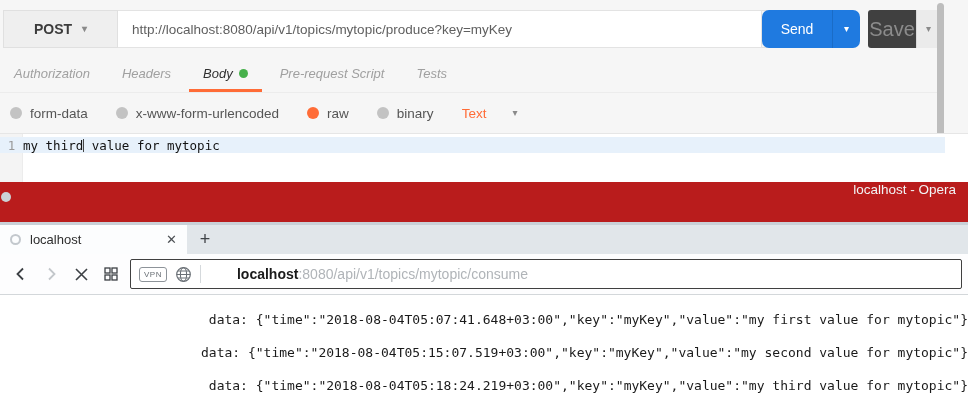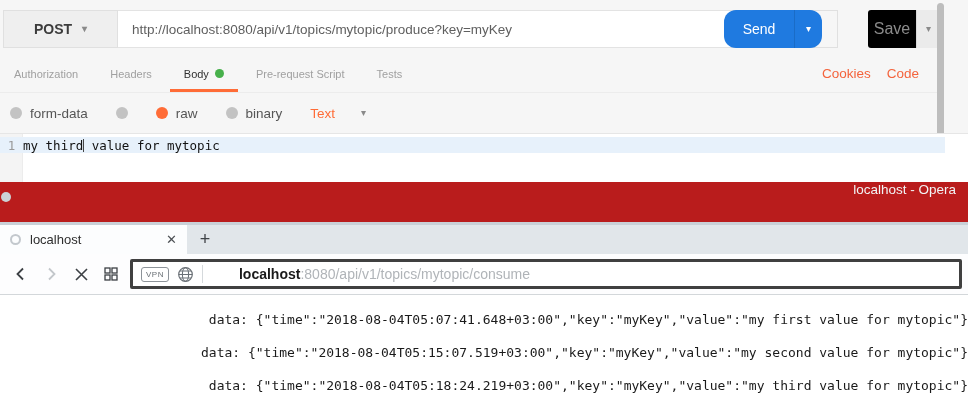--- a/index.html
+++ b/index.html
@@ -6,31 +6,31 @@
   html,body { width:968px; height:403px; font-family:"Liberation Sans", sans-serif; background:#fff; }
   .screen { position:relative; width:968px; height:403px; overflow:hidden; }
 
   
   .postman { position:relative; width:968px; height:182px; background:#f6f6f6; }
   .url-row { position:absolute; top:10px; left:3px; height:38px; display:flex; align-items:stretch; }
   .method-box { width:115px; background:#efefef; border:1px solid #e0e0e0; display:flex; align-items:center; justify-content:center; gap:10px; color:#3c3c3c; font-size:14px; font-weight:bold; cursor:pointer; }
   .caret { color:#8a8a8a; font-size:10px; line-height:1; }
   .url-input { width:644px; background:#fff; border:1px solid #e3e3e3; border-left:none; color:#5f5f5f; font-size:13.5px; padding:0 14px; display:flex; align-items:center; white-space:nowrap; overflow:hidden; }
   .params-btn { width:76px; background:#f6f6f6; border:1px solid #e0e0e0; border-left:none; color:#a21caf; font-size:13px; display:flex; align-items:center; justify-content:center; cursor:pointer; }
-  .send-group { position:absolute; top:10px; left:724px; height:38px; display:flex; border-radius:12px; overflow:hidden; }
+  .send-group { position:absolute; top:10px; left:762px; height:38px; display:flex; border-radius:7px; overflow:hidden; }
   .send-main { width:70px; background:#1f7ae0; color:#fff; font-size:14px; display:flex; align-items:center; justify-content:center; cursor:pointer; }
   .send-caret { width:28px; background:#1f7ae0; border-left:1px solid #1a6cc7; display:flex; align-items:center; justify-content:center; cursor:pointer; }
   .send-caret .caret { color:#fff; }
   .save-group { position:absolute; top:10px; left:868px; height:38px; display:flex; border-radius:3px; overflow:hidden; }
-  .save-main { width:48px; background:#000000; color:#8b8b8b; font-size:16px; display:flex; align-items:center; justify-content:center; cursor:pointer; }
+  .save-main { width:48px; background:#404040; color:#8b8b8b; font-size:20px; display:flex; align-items:center; justify-content:center; cursor:pointer; }
   .save-caret { width:24px; background:#ebebeb; border-left:1px solid #d9d9d9; display:flex; align-items:center; justify-content:center; cursor:pointer; }
   .pm-scrollbar { position:absolute; top:3px; left:937px; width:7px; height:168px; background:#bdbdbd; border-radius:4px; }
 
   .req-tabs { position:absolute; top:55px; left:0; width:937px; height:38px; display:flex; align-items:center; border-bottom:1px solid #ececec; }
-  .req-tab { position:relative; height:100%; display:flex; align-items:center; gap:6px; padding:0 14px; margin-right:4px; font-size:11px; color:#a0a0a0; cursor:pointer; }
+  .req-tab { position:relative; height:100%; display:flex; align-items:center; gap:6px; padding:0 14px; margin-right:4px; font-size:13px; color:#a0a0a0; cursor:pointer;font-style:italic; }
   .req-tab.active { color:#303030; }
   .req-tab.active::after { content:""; position:absolute; left:0; right:0; bottom:0; height:3px; background:#ff6c37; }
   .green-dot { width:9px; height:9px; border-radius:50%; background:#47b04b; }
   .req-links { margin-left:auto; display:flex; gap:16px; padding-right:18px; }
   .req-links span { color:#f4633c; font-size:13.5px; cursor:pointer; }
 
   .mode-row { position:absolute; top:93px; left:0; width:968px; height:40px; display:flex; align-items:center; padding-left:10px; gap:10px; }
   .mode-opt { display:flex; align-items:center; gap:8px; margin-right:18px; cursor:pointer; }
   .radio { width:12px; height:12px; border-radius:50%; background:#c3c3c3; }
   .radio.checked { background:#ff6c37; }
@@ -54,21 +54,21 @@
   .tabbar { width:968px; height:32px; background:#e1e6ea; border-top:3px solid #c9d0d7; display:flex; align-items:stretch; }
   .btab { width:187px; background:#fcfdfe; display:flex; align-items:center; padding:0 10px; gap:9px; cursor:pointer; }
   .favicon-ring { width:11px; height:11px; border-radius:50%; border:2.5px solid #c3c8cd; flex:none; }
   .btab-title { font-size:13px; color:#2e2e2e; flex:1; }
   .btab-close { color:#4b4f53; font-size:13px; cursor:pointer; }
   .newtab-btn { width:36px; display:flex; align-items:center; justify-content:center; color:#3f4347; font-size:18px; font-weight:normal; cursor:pointer; }
 
   
   .navbar { width:968px; height:41px; background:#fdfdfe; border-bottom:1px solid #d3d7da; display:flex; align-items:center; padding:0 6px; }
   .nav-ico { width:30px; height:30px; display:flex; align-items:center; justify-content:center; cursor:pointer; flex:none; }
-  .address { flex:1; height:30px; margin-left:4px; border:3px solid #404040; border-radius:2px; background:#fff; display:flex; align-items:center; padding:0 8px; gap:8px; overflow:hidden; }
+  .address { flex:1; height:30px; margin-left:4px; border:1px solid #404040; border-radius:2px; background:#fff; display:flex; align-items:center; padding:0 8px; gap:8px; overflow:hidden; }
   .vpn-badge { border:1px solid #8d9399; border-radius:3px; color:#6a7076; font-size:8px; letter-spacing:0.5px; padding:2px 4px; cursor:pointer; }
   .addr-sep { width:1px; height:18px; background:#d5d9dc; }
   .addr-text { font-size:14px; white-space:nowrap; overflow:hidden;margin-left:28px; }
   .addr-host { color:#1a1a1a; font-weight:bold; }
   .addr-path { color:#b0b4b8; }
 
   
   .content { width:968px; height:118px; background:#fff; padding:8px 0 0 8px; font-family:"DejaVu Sans Mono","Liberation Mono",monospace; font-size:13px; color:#1a1a1a; }
   .sse-line { white-space:pre; line-height:33px;text-align:right; }
 
@@ -116,33 +116,30 @@
       <div class="req-tab active">
         <span>Body</span>
         <span class="green-dot"></span>
       </div>
       <div class="req-tab">
         <span>Pre-request Script</span>
       </div>
       <div class="req-tab">
         <span>Tests</span>
       </div>
-      <div class="req-links">
-        <span>Cookies</span>
-        <span>Code</span>
-      </div>
     </div>
 
     <div class="mode-row">
       <div class="mode-opt">
         <span class="radio"></span>
         <span>form-data</span>
       </div>
       <div class="mode-opt">
         <span class="radio"></span>
+        <span>x-www-form-urlencoded</span>
       </div>
       <div class="mode-opt">
         <span class="radio checked"></span>
         <span>raw</span>
       </div>
       <div class="mode-opt">
         <span class="radio"></span>
         <span>binary</span>
       </div>
       <div class="fmt-select">

